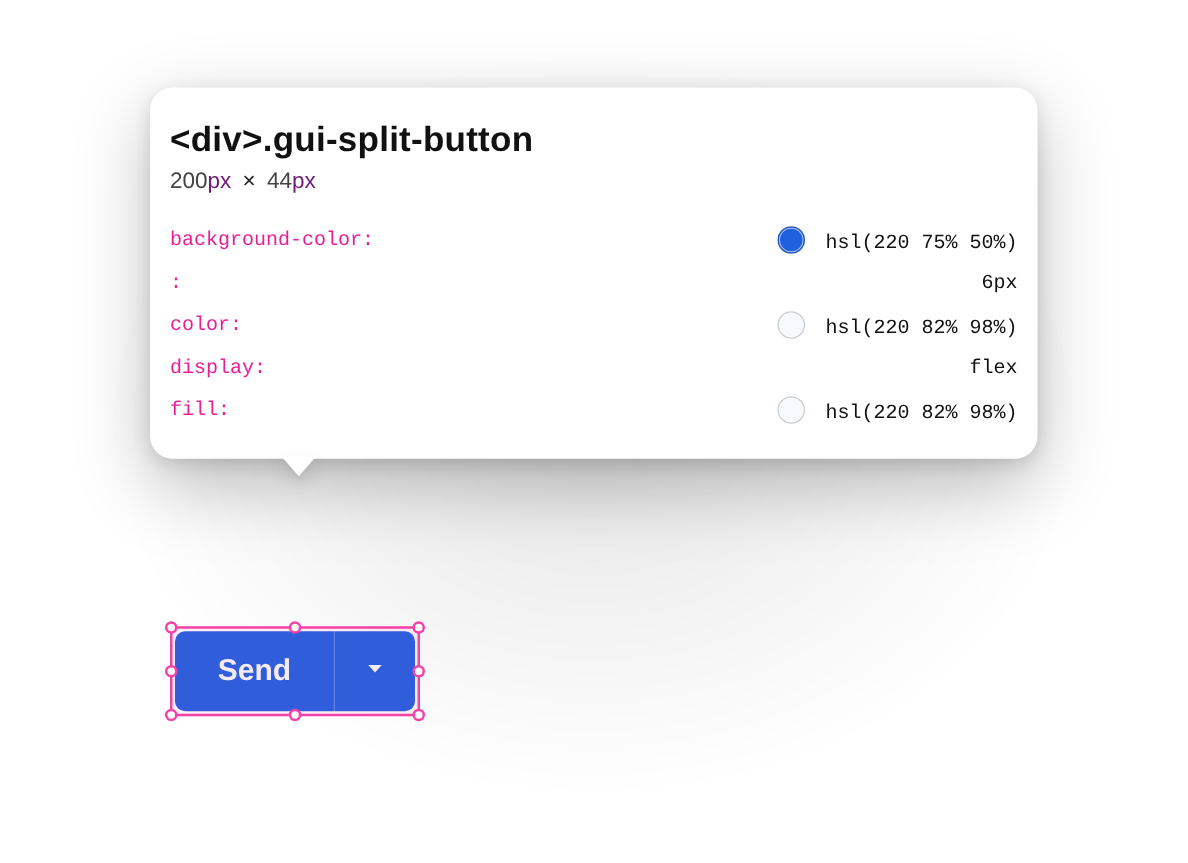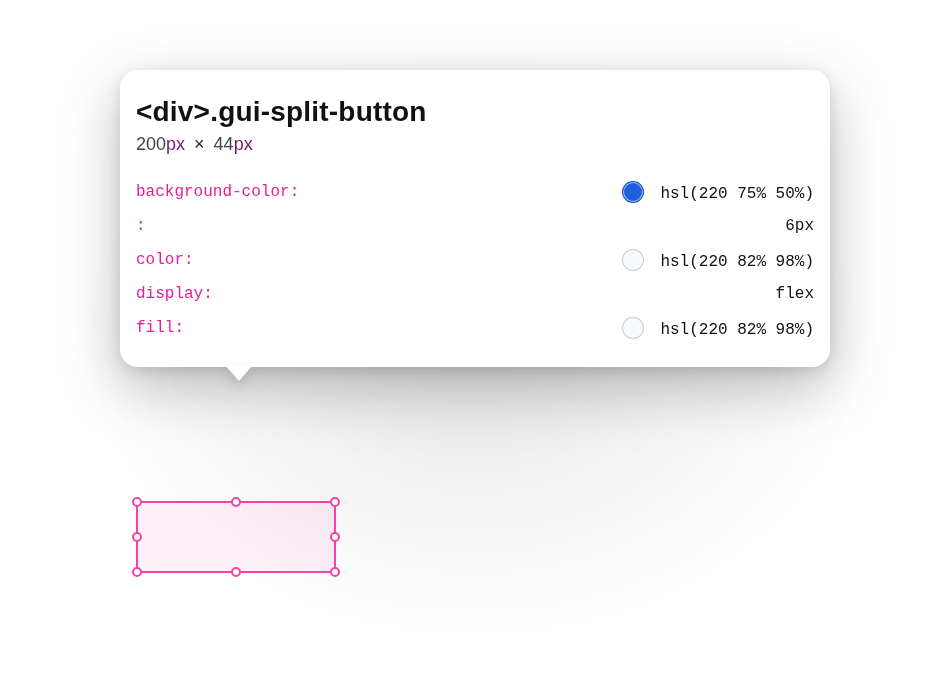--- a/index.html
+++ b/index.html
@@ -198,20 +198,32 @@
         <span class="name">fill</span>
           <span class="colon">:</span>
         <span class="value">
           <span class="swatch" style="background:hsl(220 82% 98%)"></span>
           <span>hsl(220 82% 98%)</span>
         </span>
       </div>
     </div>
   </div>
 
+  <div class="split-button">
+    <div class="split-primary">
+      <span>Send</span>
+    </div>
+    <div class="split-caret">
+      <span>
+        <svg viewBox="0 0 24 24">
+            <path d="M5.5 8.5l6.5 7 6.5-7z"></path>
+          </svg>
+      </span>
+    </div>
+  </div>
 
   <div class="selection">
     <div class="handle h-tl"></div>
     <div class="handle h-tm"></div>
     <div class="handle h-tr"></div>
     <div class="handle h-ml"></div>
     <div class="handle h-mr"></div>
     <div class="handle h-bl"></div>
     <div class="handle h-bm"></div>
     <div class="handle h-br"></div>

